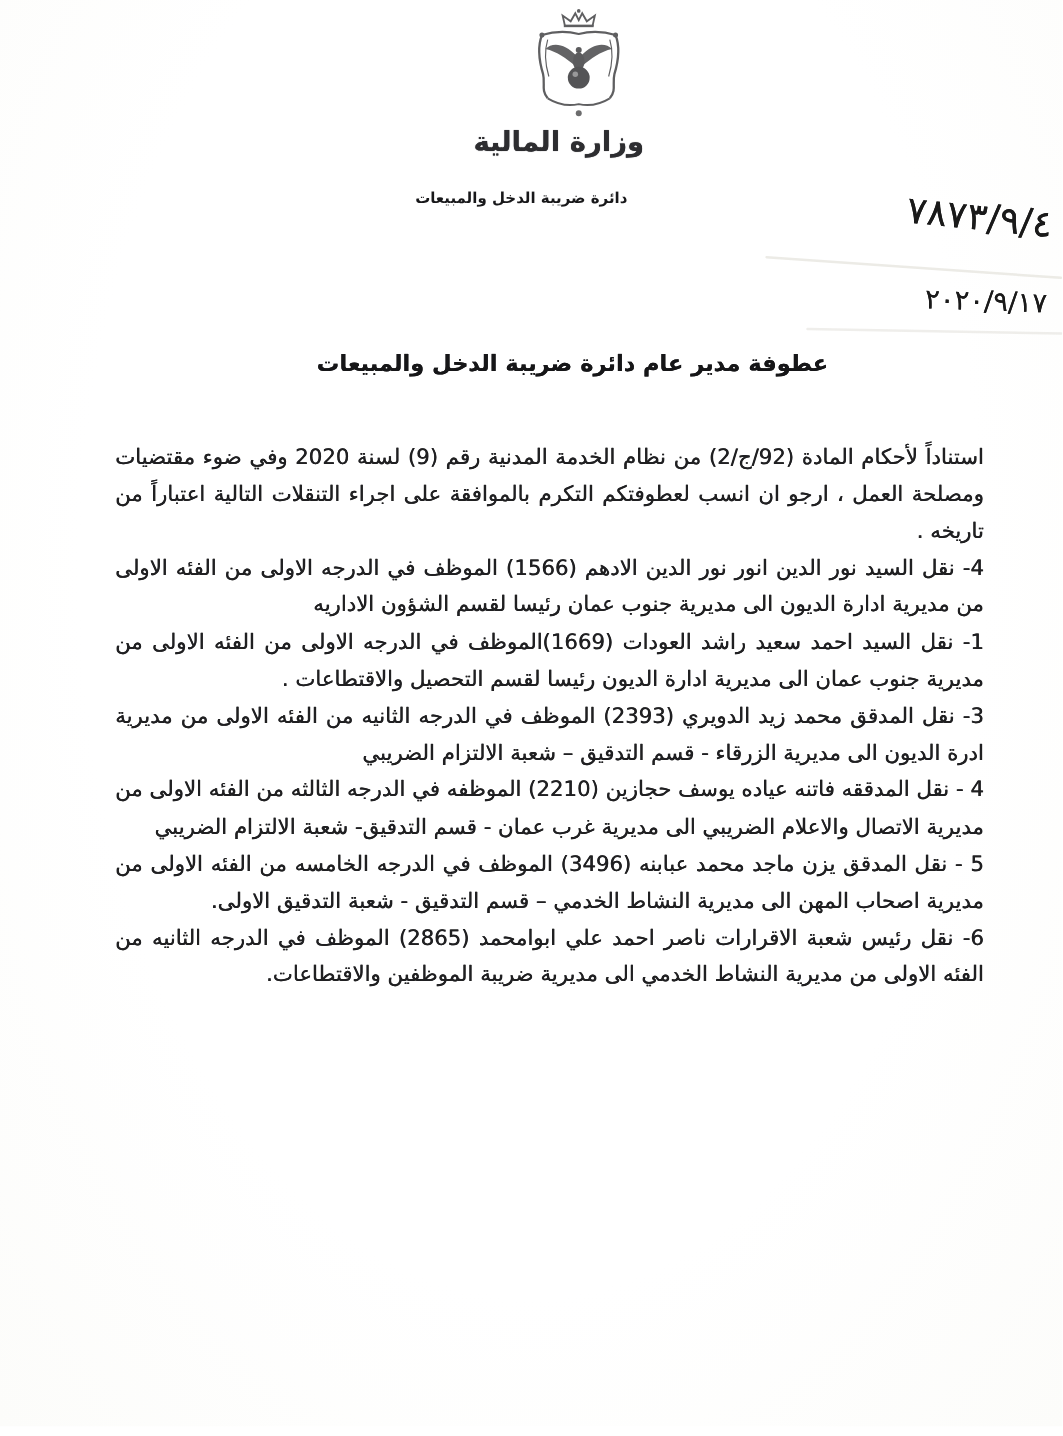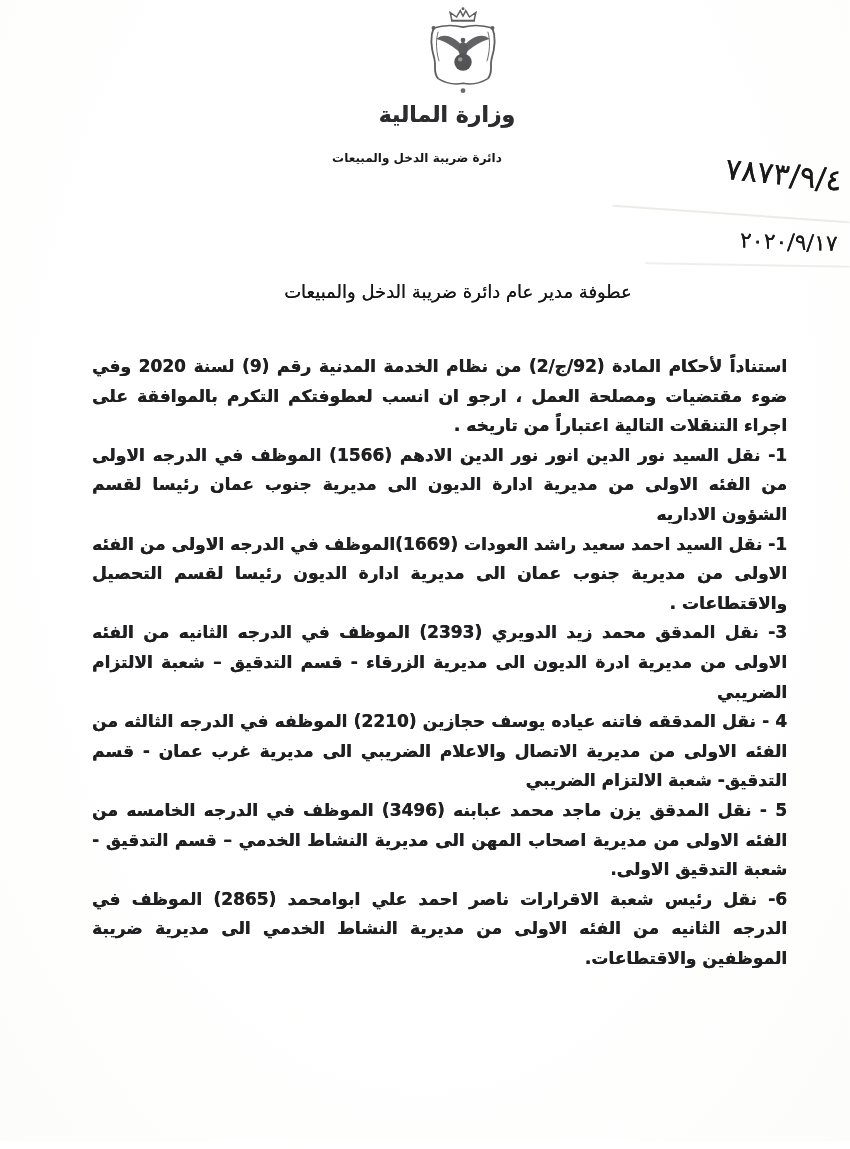--- a/index.html
+++ b/index.html
@@ -47,31 +47,31 @@
     transform:rotate(2deg);transform-origin:right center;
   }
   .artifact{
     position:absolute;height:2px;background:#dcdad2;border-radius:1px;
   }
   .artifact-1{top:213px;left:612px;width:238px;opacity:.55;transform:rotate(4deg);}
   .artifact-2{top:264px;left:645px;width:205px;opacity:.45;transform:rotate(1deg);}
   
   .title{
     position:absolute;top:281px;left:458px;transform:translateX(-50%);
-    margin:0;font-size:18px;font-weight:normal;white-space:nowrap;
+    margin:0;font-size:18px;font-weight:bold;white-space:nowrap;
     color:#161618;text-shadow:0 0 .5px #161618;
   }
   
   .body-text{
     position:absolute;top:352px;right:63px;width:695px;
     direction:rtl;text-align:justify;
     font-size:17px;line-height:29.6px;color:#202022;
     text-shadow:.35px 0 0 currentColor;
   }
-  .body-text p{margin:0;font-weight:bold;}
+  .body-text p{margin:0;}
 </style>
 </head>
 <body>
 
 <div class="page">
 
   <div class="emblem">
     <svg width="112" height="92" viewBox="0 0 120 100" fill="none" stroke="#4a4a4c" stroke-width="2">
 
       <circle cx="60" cy="3" r="1.6" fill="#4a4a4c" stroke="none"></circle>
@@ -109,21 +109,21 @@
   <div class="artifact artifact-2"></div>
 
   <div class="hw hw-ref">٧٨٧٣/٩/٤</div>
 
   <div class="hw hw-date">٢٠٢٠/٩/١٧</div>
 
   <h1 class="title" dir="rtl">عطوفة مدير عام دائرة ضريبة الدخل والمبيعات</h1>
 
   <div class="body-text">
     <p>استناداً لأحكام المادة (92/ج/2) من نظام الخدمة المدنية رقم (9) لسنة 2020 وفي ضوء مقتضيات ومصلحة العمل ، ارجو ان انسب لعطوفتكم التكرم بالموافقة على اجراء التنقلات التالية اعتباراً من تاريخه .</p>
-    <p>1- نقل السيد نور الدين انور نور الدين الادهم (1566) الموظف في الدرجه الاولى من الفئه الاولى من مديرية ادارة الديون الى مديرية جنوب عمان رئيسا لقسم الشؤون الاداريه</p>
+    <p>4- نقل السيد نور الدين انور نور الدين الادهم (1566) الموظف في الدرجه الاولى من الفئه الاولى من مديرية ادارة الديون الى مديرية جنوب عمان رئيسا لقسم الشؤون الاداريه</p>
     <p>1- نقل السيد احمد سعيد راشد العودات (1669)الموظف في الدرجه الاولى من الفئه الاولى من مديرية جنوب عمان الى مديرية ادارة الديون رئيسا لقسم التحصيل والاقتطاعات .</p>
     <p>3- نقل المدقق محمد زيد الدويري (2393) الموظف في الدرجه الثانيه من الفئه الاولى من مديرية ادرة الديون الى مديرية الزرقاء - قسم التدقيق – شعبة الالتزام الضريبي</p>
     <p>4 - نقل المدققه فاتنه عياده يوسف حجازين (2210) الموظفه في الدرجه الثالثه من الفئه الاولى من مديرية الاتصال والاعلام الضريبي الى مديرية غرب عمان - قسم التدقيق- شعبة الالتزام الضريبي</p>
     <p>5 - نقل المدقق يزن ماجد محمد عبابنه (3496) الموظف في الدرجه الخامسه من الفئه الاولى من مديرية اصحاب المهن الى مديرية النشاط الخدمي – قسم التدقيق - شعبة التدقيق الاولى.</p>
     <p>6- نقل رئيس شعبة الاقرارات ناصر احمد علي ابوامحمد (2865) الموظف في الدرجه الثانيه من الفئه الاولى من مديرية النشاط الخدمي الى مديرية ضريبة الموظفين والاقتطاعات.</p>
   </div>
 
 </div>
 
 </body></html>

